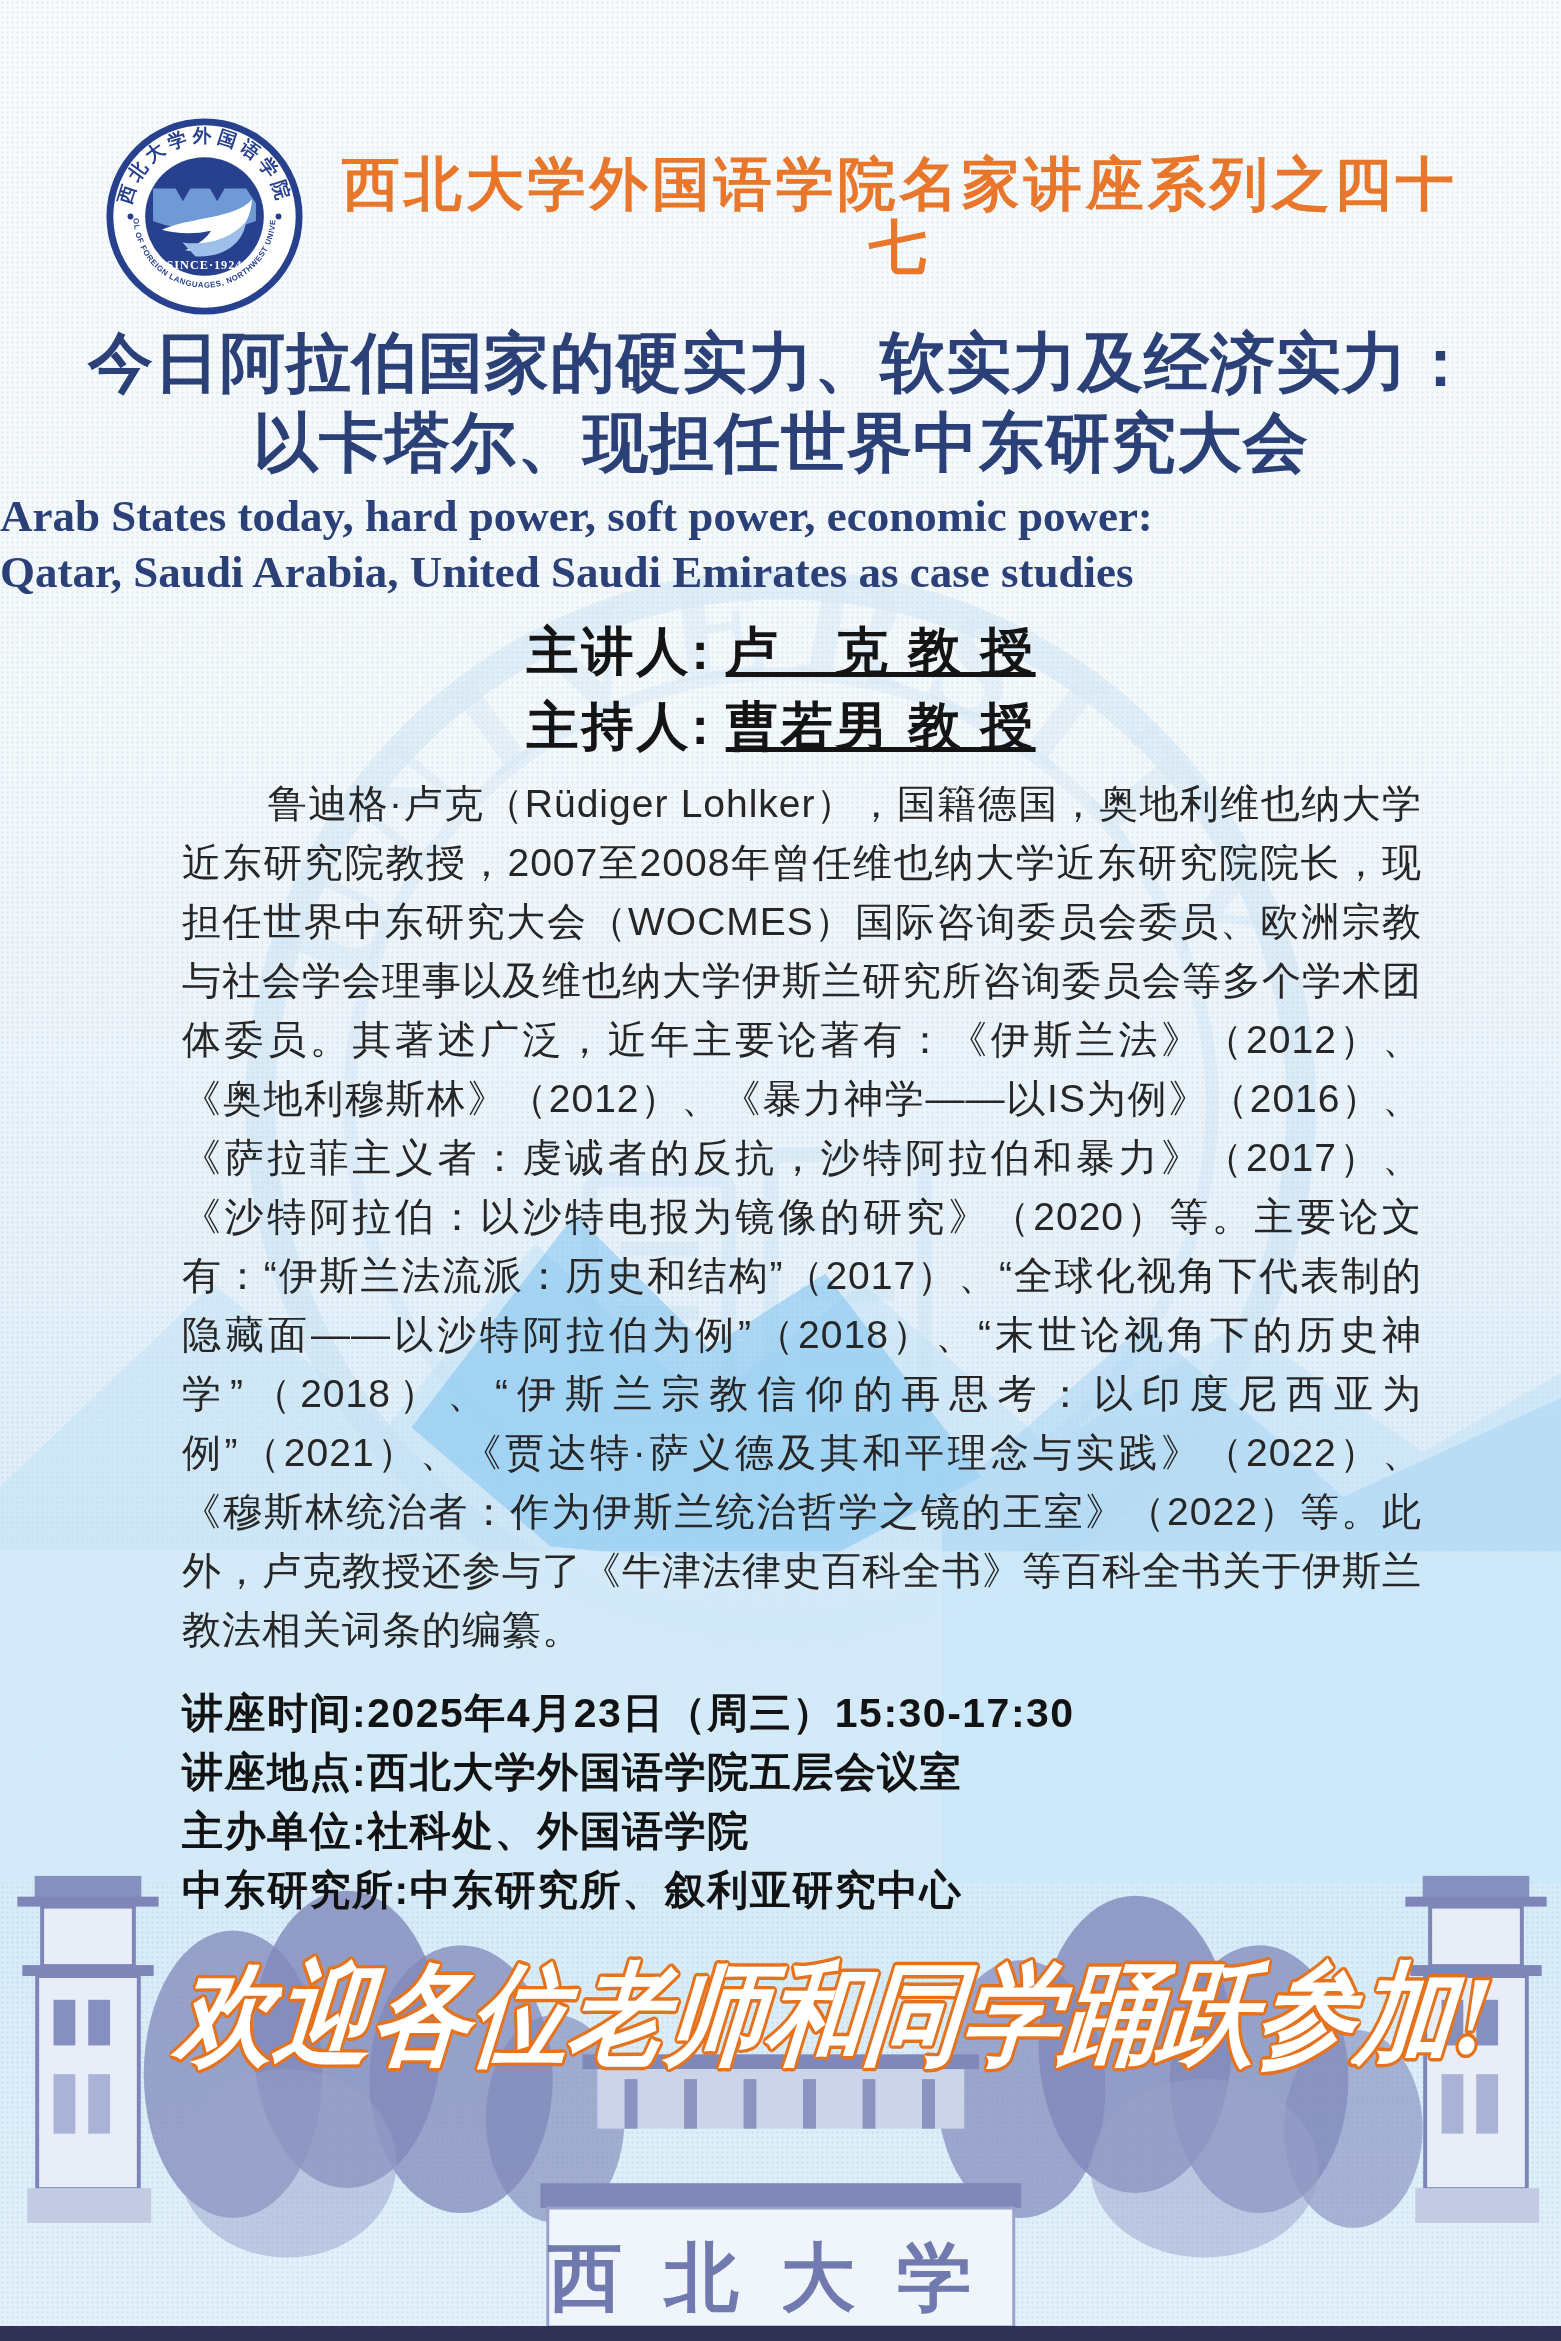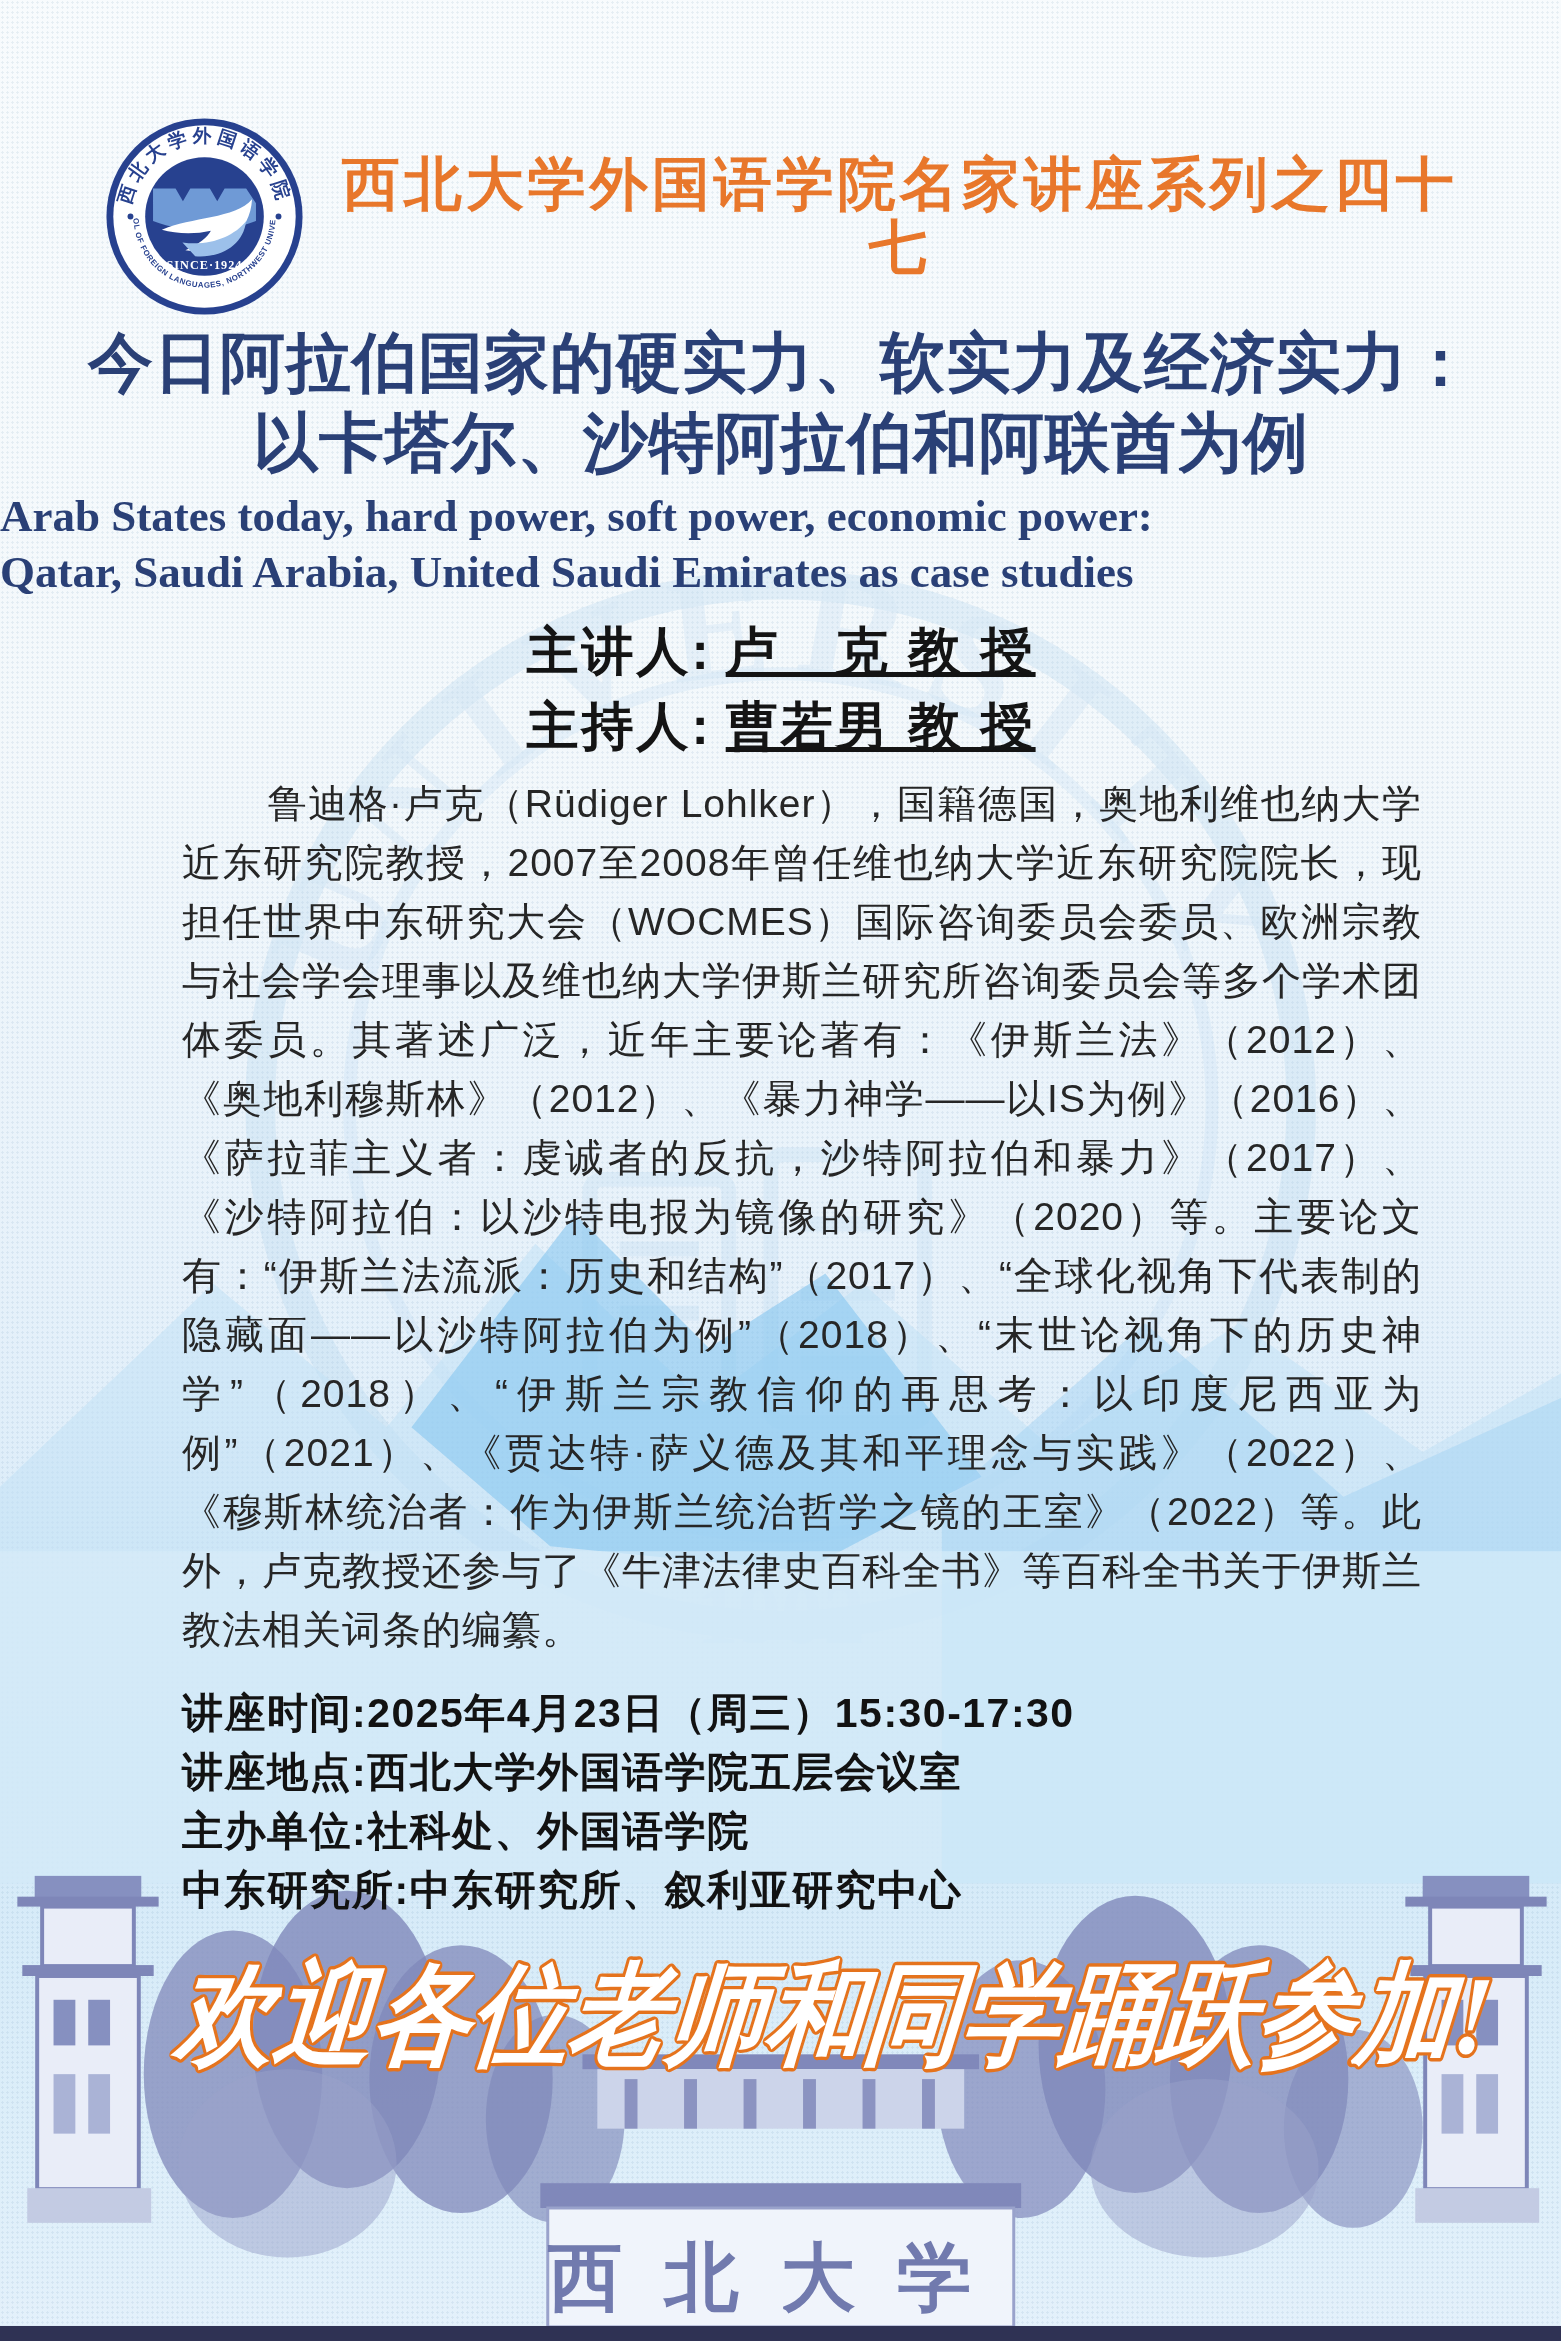--- a/index.html
+++ b/index.html
@@ -173,21 +173,21 @@
         <path d="M118,232 c60,-26 150,-22 184,-62 c-4,74 -70,112 -136,104 c28,-12 46,-28 52,-40 c-34,8 -72,6 -100,-2 Z" fill="#ffffff"></path>
         <path d="M160,258 c55,8 105,-12 130,-44 c-6,50 -52,76 -104,72 Z" fill="#9cc0ea"></path>
       </g>
       <text x="205" y="312" text-anchor="middle" font-size="25" font-weight="bold" fill="#ffffff" letter-spacing="2" font-family="&quot;Liberation Serif&quot;,&quot;DejaVu Serif&quot;,serif">SINCE·1924</text>
     </svg>
     <h1 class="series-title">西北大学外国语学院名家讲座系列之四十七</h1>
   </div>
 
   <div class="title-cn">
     <div>今日阿拉伯国家的硬实力、软实力及经济实力：</div>
-    <div>以卡塔尔、沙特阿拉伯和阿联酋为例</div>
+    <div>以卡塔尔、现担任世界中东研究大会</div>
   </div>
   <div class="title-en">
     <div>Arab States today, hard power, soft power, economic power:</div>
     <div>Qatar, Saudi Arabia, United Saudi Emirates as case studies</div>
   </div>
 
   <div class="speakers">
     <div class="speaker-row">
       <span class="speaker-label">主讲人:</span><span class="speaker-name">卢　克 教 授</span>
     </div>

